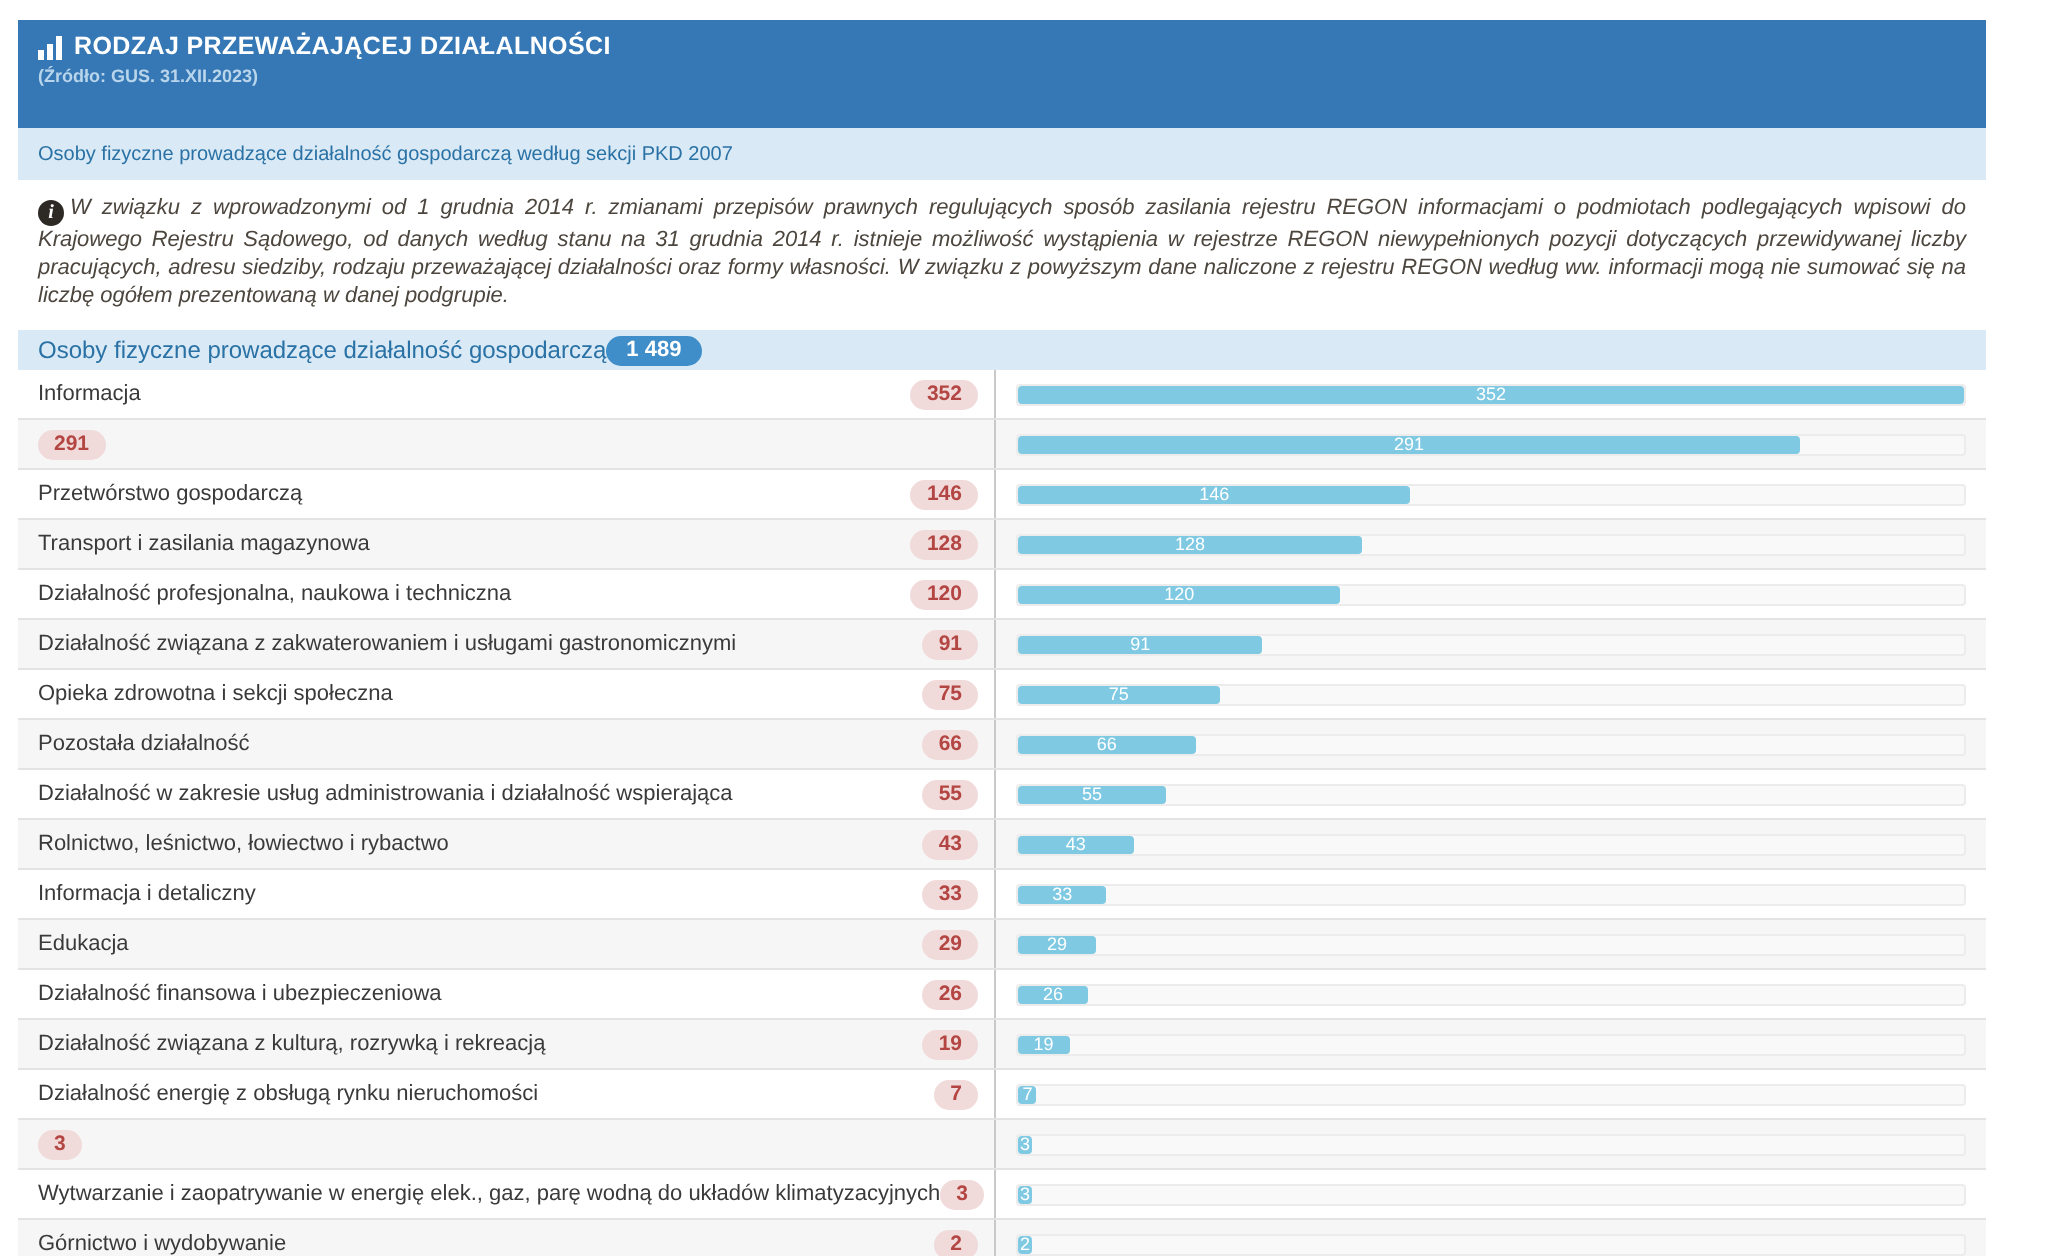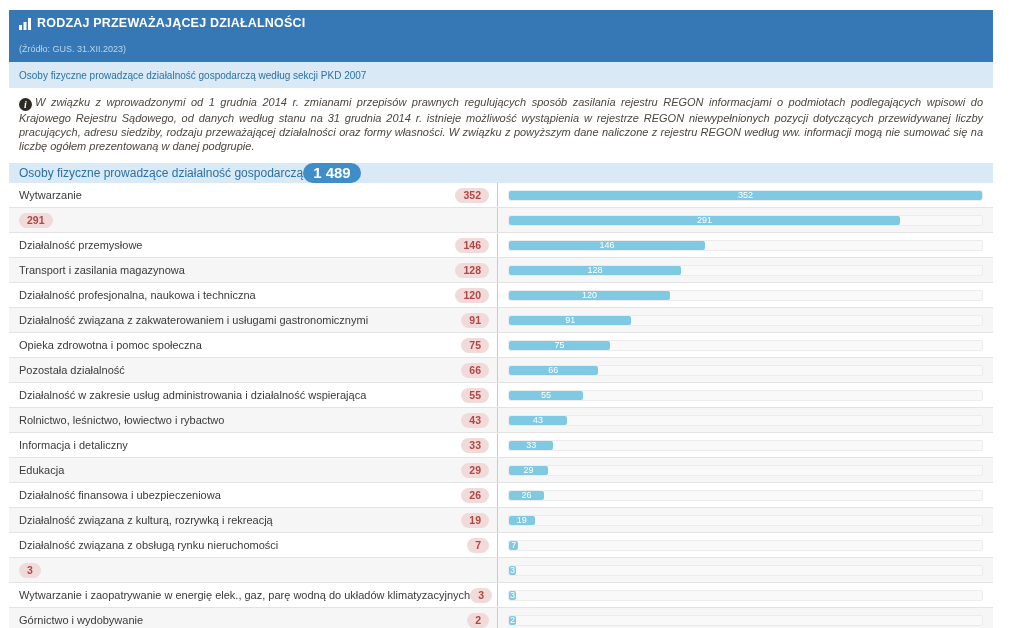--- a/index.html
+++ b/index.html
@@ -7,26 +7,26 @@
   body {
     width:1024px; height:628px; overflow:hidden;
     background:#ffffff;
     font-family:"Liberation Sans", sans-serif;
   }
   .page { padding:10px 31px 0 9px; }
   .panel { width:984px; }
 
   .panel-header {
     background: var(--header-bg, #3578b5);
-    padding:6px 10px 8px 10px;
+    padding:6px 10px 21px 10px;
   }
   .panel-title-row { display:flex; align-items:center; line-height:15px; }
   .chart-icon { display:inline-flex; margin-right:5px; }
   .panel-title { color:#ffffff; font-size:12.5px; font-weight:bold; letter-spacing:.2px; }
-  .panel-source { color:#b9d5eb; font-size:9px; line-height:10px; margin-top:13px; }
+  .panel-source { color:#b9d5eb; font-size:9px; line-height:10px; margin-top:2px;font-weight:bold; }
 
   .subtitle-band {
     background: var(--band-bg, #d9e9f5);
     color: var(--band-text, #2a72a5);
     font-size:10px; line-height:13px;
     padding:7px 24px 6px 10px;
   }
 
   .info-note {
     margin-top:7px;
@@ -48,21 +48,21 @@
     margin-top:10px;
     background: var(--band-bg, #d9e9f5);
     color: var(--band-text, #2a72a5);
     font-size:12px;
     height:20px; padding:0 10px;
     display:flex; align-items:center; 
   }
   .total-pill {
     background: var(--pill-bg, #3f8ec9);
     color: var(--pill-text, #ffffff);
-    font-size:15px; font-weight:bold;
+    font-size:11px; font-weight:bold;
     padding:1px 10px 2px 10px;
     border-radius:10px;
   }
 
   .row {
     display:flex; height:25px;
     border-bottom:1px solid #e3e3e3;
     background:#ffffff;
   }
   #rows .row:nth-child(even) { background:#f6f6f6; }
@@ -131,21 +131,21 @@
     <div class="info-note"><span class="info-icon">i</span><span class="info-text">W związku z wprowadzonymi od 1 grudnia 2014 r. zmianami przepisów prawnych regulujących sposób zasilania rejestru REGON informacjami o podmiotach podlegających wpisowi do Krajowego Rejestru Sądowego, od danych według stanu na 31 grudnia 2014 r. istnieje możliwość wystąpienia w rejestrze REGON niewypełnionych pozycji dotyczących przewidywanej liczby pracujących, adresu siedziby, rodzaju przeważającej działalności oraz formy własności. W związku z powyższym dane naliczone z rejestru REGON według ww. informacji mogą nie sumować się na liczbę ogółem prezentowaną w danej podgrupie.</span></div>
 
     <div class="section-band">
       <span>Osoby fizyczne prowadzące działalność gospodarczą</span>
       <span class="total-pill">1 489</span>
     </div>
 
     <div id="rows">
   <div class="row">
     <div class="label-cell">
-      <span class="row-label">Wytwarzanie</span>
+      <span class="row-label">Informacja</span>
       <span class="row-badge">352</span>
     </div>
     <div class="chart-cell">
       <div class="track">
         <div class="bar" style="width: 100%;">
           <span class="bar-label">352</span>
         </div>
       </div>
     </div>
   </div>
@@ -158,21 +158,21 @@
       <div class="track">
         <div class="bar" style="width: 82.67%;">
           <span class="bar-label">291</span>
         </div>
       </div>
     </div>
   </div>
 
   <div class="row">
     <div class="label-cell">
-      <span class="row-label">Działalność przemysłowe</span>
+      <span class="row-label">Przetwórstwo gospodarczą</span>
       <span class="row-badge">146</span>
     </div>
     <div class="chart-cell">
       <div class="track">
         <div class="bar" style="width: 41.48%;">
           <span class="bar-label">146</span>
         </div>
       </div>
     </div>
   </div>
@@ -214,21 +214,21 @@
       <div class="track">
         <div class="bar" style="width: 25.85%;">
           <span class="bar-label">91</span>
         </div>
       </div>
     </div>
   </div>
 
   <div class="row">
     <div class="label-cell">
-      <span class="row-label">Opieka zdrowotna i pomoc społeczna</span>
+      <span class="row-label">Opieka zdrowotna i sekcji społeczna</span>
       <span class="row-badge">75</span>
     </div>
     <div class="chart-cell">
       <div class="track">
         <div class="bar" style="width: 21.31%;">
           <span class="bar-label">75</span>
         </div>
       </div>
     </div>
   </div>
@@ -326,21 +326,21 @@
       <div class="track">
         <div class="bar" style="width: 5.4%;">
           <span class="bar-label">19</span>
         </div>
       </div>
     </div>
   </div>
 
   <div class="row">
     <div class="label-cell">
-      <span class="row-label">Działalność związana z obsługą rynku nieruchomości</span>
+      <span class="row-label">Działalność energię z obsługą rynku nieruchomości</span>
       <span class="row-badge">7</span>
     </div>
     <div class="chart-cell">
       <div class="track">
         <div class="bar" style="width: 1.99%;">
           <span class="bar-label">7</span>
         </div>
       </div>
     </div>
   </div>

